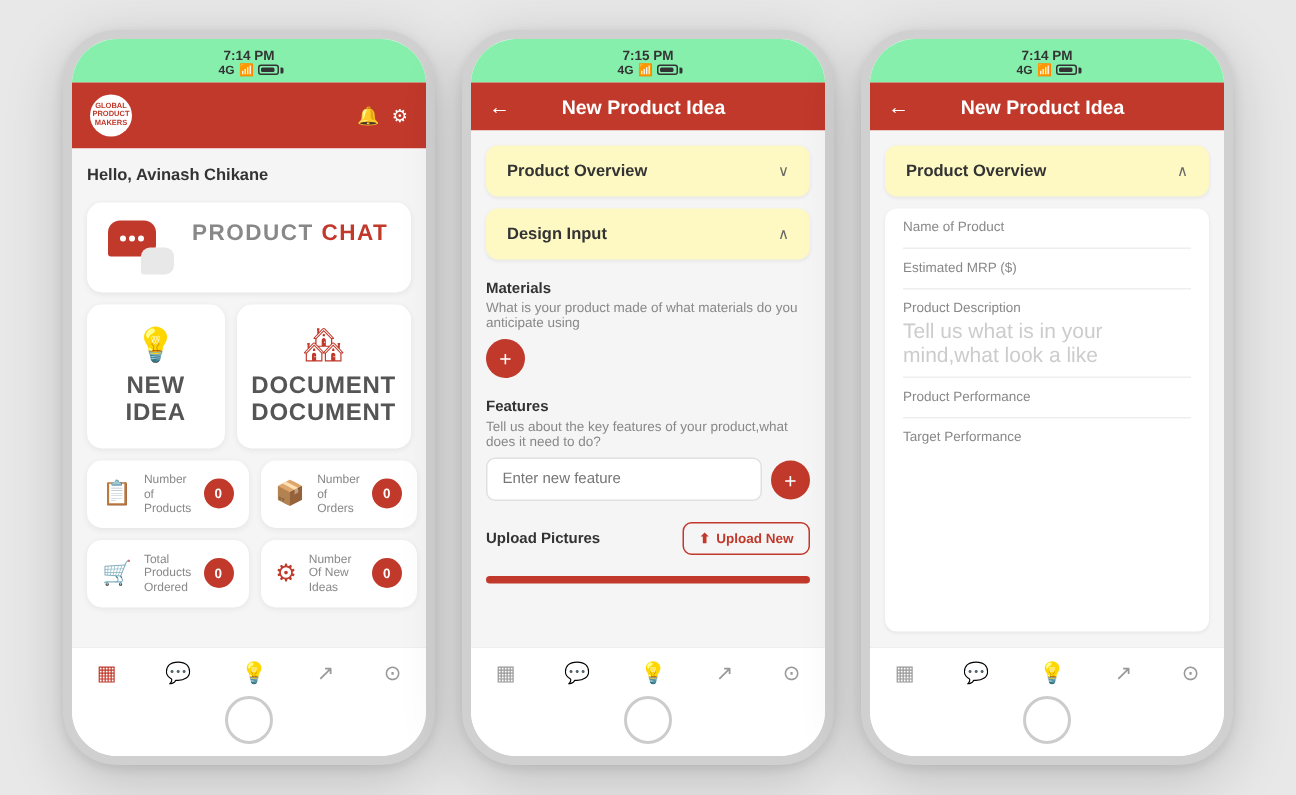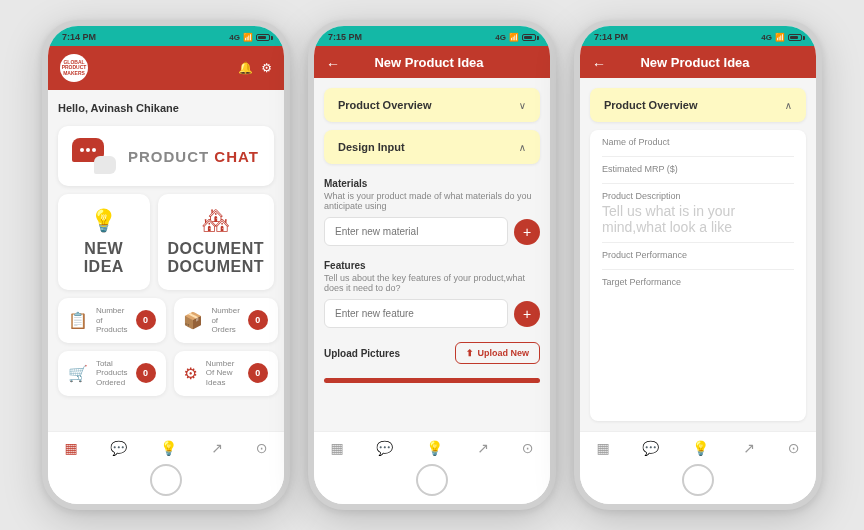--- a/index.html
+++ b/index.html
@@ -24,29 +24,30 @@
       border: 6px solid #d0d0d0;
       box-shadow: 0 8px 30px rgba(0,0,0,0.15), inset 0 0 0 2px #f0f0f0;
       display: flex;
       flex-direction: column;
       overflow: hidden;
       position: relative;
     }
 
     
     .phone-top-bar {
-      background: #14b8a6;
+      background: #86efac;
       padding: 6px 14px 4px;
       display: flex;
       justify-content: space-between;
-      align-items: flex-end;
+      align-items: center;
       font-size: 9px;
       font-weight: 600;
       color: #333;
       flex-shrink: 0;
+      flex-direction: column;
     }
     .status-right {
       display: flex;
       align-items: center;
       gap: 3px;
       font-size: 8px;
     }
     .battery-icon {
       width: 14px; height: 7px;
       border: 1.5px solid #333;
@@ -131,21 +132,20 @@
       color: #555;
       padding: 2px 0 4px;
     }
     .greeting span { font-weight: 700; color: #333; }
 
     .product-chat-banner {
       background: #fff;
       border-radius: 10px;
       padding: 12px 14px;
       display: flex;
-      align-items: center;
       gap: 12px;
       box-shadow: 0 1px 4px rgba(0,0,0,0.08);
     }
     .chat-icon-group {
       position: relative;
       width: 44px; height: 36px;
     }
     .chat-bubble-main {
       width: 32px; height: 24px;
       background: #c0392b;
@@ -527,21 +527,20 @@
         <div class="accordion-header">
           <span class="accordion-title">Design Input</span>
           <span class="accordion-arrow">∧</span>
         </div>
       </div>
 
       <div>
         <div class="form-section-label">Materials</div>
         <div class="form-section-hint">What is your product made of what materials do you anticipate using</div>
         <div class="input-row">
-          <input class="form-input" type="text" placeholder="Enter new material" style="">
           <div class="add-btn">+</div>
         </div>
       </div>
 
       <div>
         <div class="form-section-label">Features</div>
         <div class="form-section-hint">Tell us about the key features of your product,what does it need to do?</div>
         <div class="input-row">
           <input class="form-input" type="text" placeholder="Enter new feature" style="">
           <div class="add-btn">+</div>

